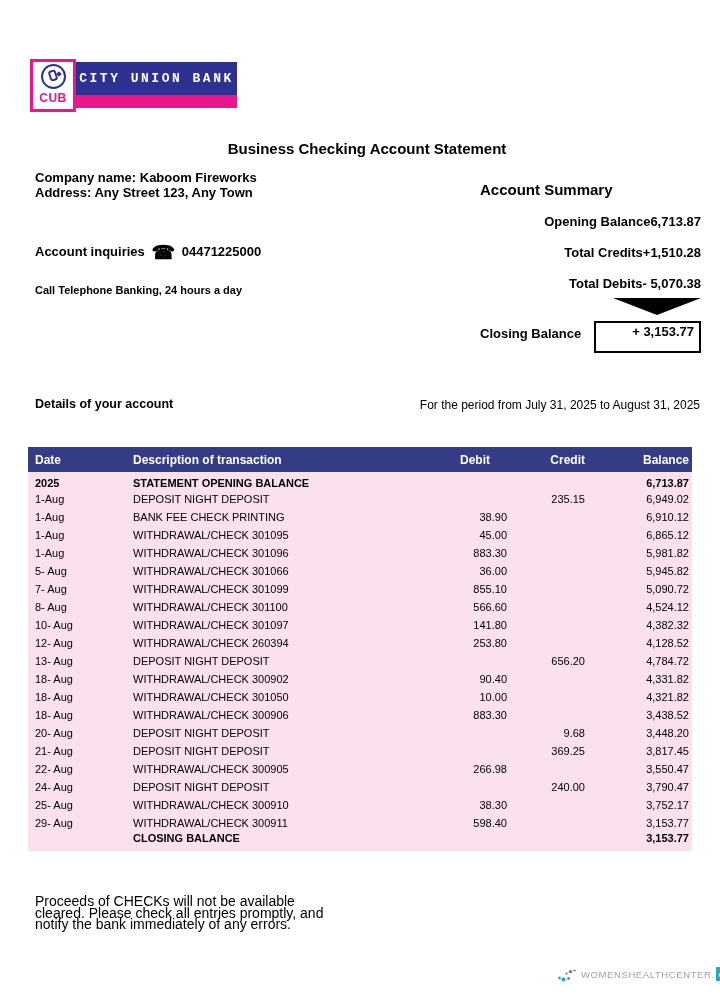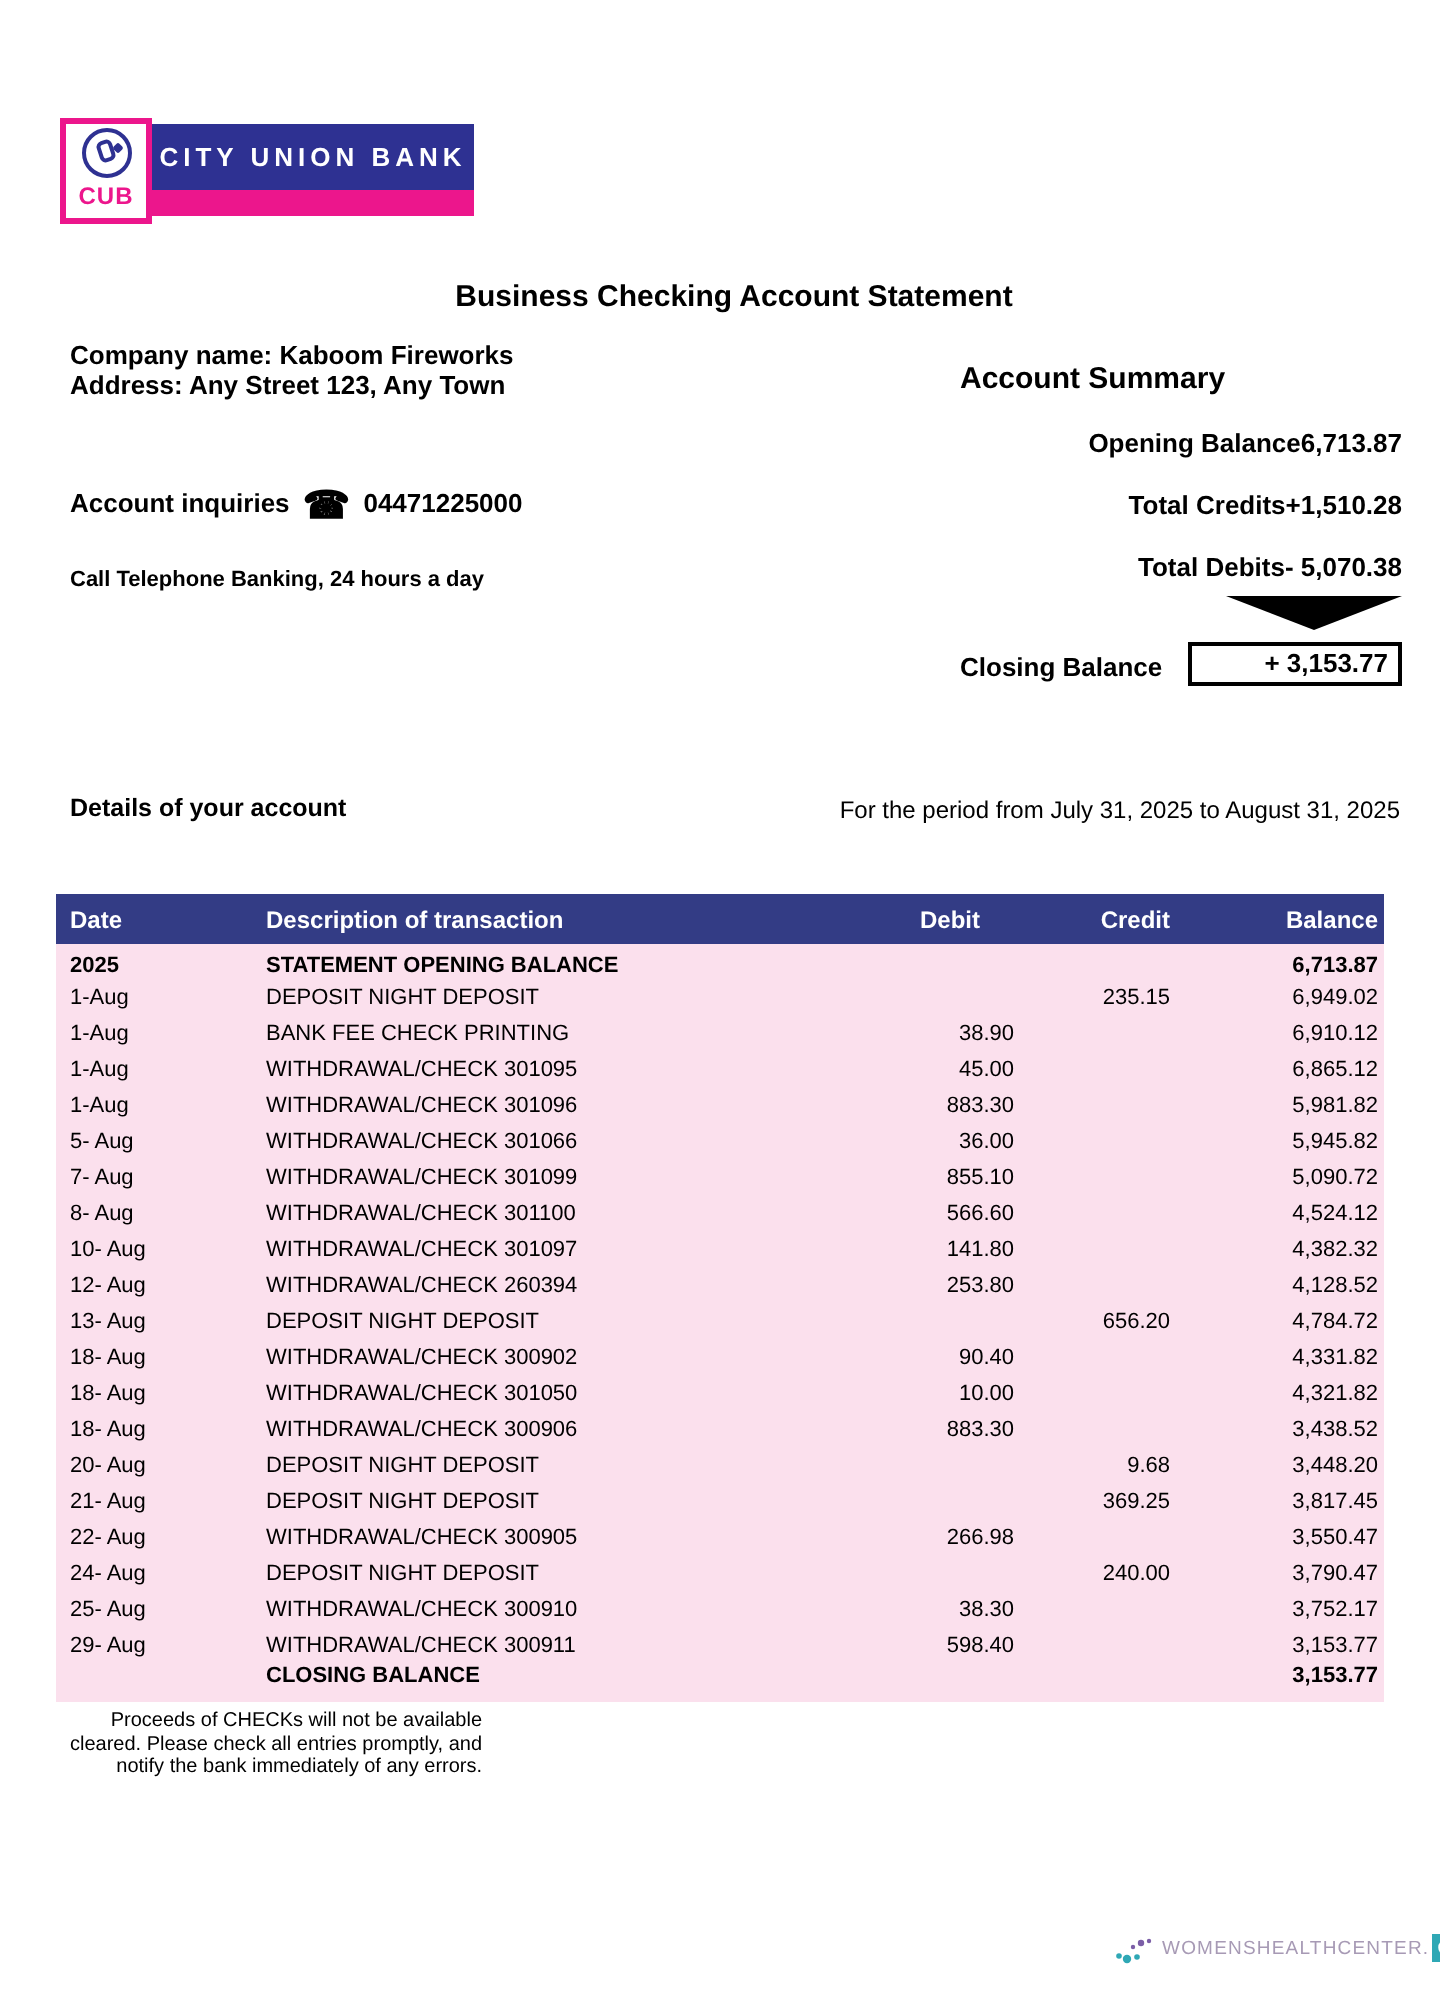--- a/index.html
+++ b/index.html
@@ -5,57 +5,57 @@
   * { margin:0; padding:0; box-sizing:border-box; }
   body { background:#e8e8e8; font-family:"Liberation Sans", sans-serif; }
   .page { position:relative; width:720px; height:1000px; background:#ffffff; margin:0 auto; overflow:hidden; color:#000; }
 
   
   .cub-box { position:absolute; left:30px; top:59px; width:46px; height:53px; border:3px solid #EC168C; background:#fff; text-align:center; }
   .cub-circle { position:relative; width:25px; height:25px; border:2px solid #2E3192; border-radius:50%; margin:2px auto 0; }
   .cub-fist { position:absolute; left:6px; top:4px; width:8px; height:11px; border:2px solid #2E3192; border-radius:3px; transform:rotate(-18deg); }
   .cub-spark { position:absolute; right:3px; top:6px; width:4px; height:4px; background:#2E3192; border-radius:1px; transform:rotate(45deg); }
   .cub-text { color:#EC168C; font-weight:bold; font-size:12px; line-height:14px; letter-spacing:0.5px; margin-top:2px; }
-  .bank-bar { position:absolute; left:76px; top:62px; width:161px; height:33px; background:#2E3192; color:#fff; font-size:13px; font-weight:bold; letter-spacing:2.5px; line-height:33px; text-align:center; white-space:nowrap; }
+  .bank-bar { position:absolute; left:76px; top:62px; width:161px; height:33px; background:#2E3192; color:#fff; font-size:13px; font-weight:bold; letter-spacing:2.5px; line-height:33px; text-align:center; white-space:nowrap;font-family:Liberation Mono, monospace; }
   .bank-stripe { position:absolute; left:76px; top:95px; width:161px; height:13px; background:#EC168C; }
 
   
   .doc-title { position:absolute; left:0; top:140px; width:734px; text-align:center; font-size:15px; font-weight:bold; }
   .company { position:absolute; left:35px; top:170px; font-size:13px; font-weight:bold; line-height:15px; }
   .inquiries { position:absolute; left:35px; top:241px; font-size:13px; font-weight:bold; }
   .phone-glyph { font-size:19px; vertical-align:-3px; padding:0 3px; }
   .telebank { position:absolute; left:35px; top:284px; font-size:11px; font-weight:bold; }
 
   
   .summary { position:absolute; left:480px; top:181px; width:221px; height:170px; }
   .summary-title { font-size:15px; font-weight:bold; }
   .sum-row { position:absolute; left:0; width:100%; display:flex; justify-content:flex-end; font-size:13px; font-weight:bold; }
   .sum-row.r0 { top:33px; } .sum-row.r1 { top:64px; } .sum-row.r2 { top:95px; }
   .arrow-down { position:absolute; top:117px; left:133px; width:0; height:0; border-left:44px solid transparent; border-right:44px solid transparent; border-top:17px solid #000; }
   .closing-label { position:absolute; top:145px; left:0; font-size:13px; font-weight:bold; }
-  .closing-box { position:absolute; top:140px; left:114px; width:107px; height:22px; border:2px solid #000; font-size:13px; font-weight:bold; text-align:right; line-height:18px; padding-right:5px; background:#fff; }
+  .closing-box { position:absolute; top:140px; left:114px; width:107px; height:32px; border:2px solid #000; font-size:13px; font-weight:bold; text-align:right; line-height:18px; padding-right:5px; background:#fff; }
 
   
   .details-heading { position:absolute; left:35px; top:397px; font-size:12.5px; font-weight:bold; }
   .period { position:absolute; right:20px; top:398px; font-size:12px; }
 
   
   .txn-table { position:absolute; left:28px; top:447px; width:664px; border-collapse:collapse; table-layout:fixed; }
   .txn-table th { background:#333C85; color:#fff; font-size:12px; font-weight:bold; height:25px; padding:0; }
   .txn-table td { background:#FBE0ED; font-size:11px; height:18px; padding:0; white-space:nowrap; overflow:hidden; }
   .col-date  { text-align:left; padding-left:7px !important; }
   .col-desc  { text-align:left; }
   .col-num   { text-align:right; padding-right:3px !important; }
   th.debit-h { padding-right:20px !important; }
   tr.bold td { font-weight:bold; }
   tbody tr:first-child td { padding-top:3px; }
   tbody tr:last-child td  { padding-bottom:7px; }
 
   
-  .notice { position:absolute; left:35px; top:855px; font-size:10px; line-height:11.5px;text-align:right; }
+  .notice { position:absolute; left:35px; top:896px; font-size:14px; line-height:11.5px; }
 
   
   .watermark { position:absolute; left:557px; top:964px; display:flex; align-items:center; }
   .wm-text { color:#A79AB5; font-size:9.5px; letter-spacing:0.6px; margin-left:2px; }
   .wm-org { background:#2FA8B5; color:#fff; font-size:9.5px; font-weight:bold; padding:1.5px 3px; margin-left:1px; }
 </style>
 </head>
 <body>
 
 <div class="page">

